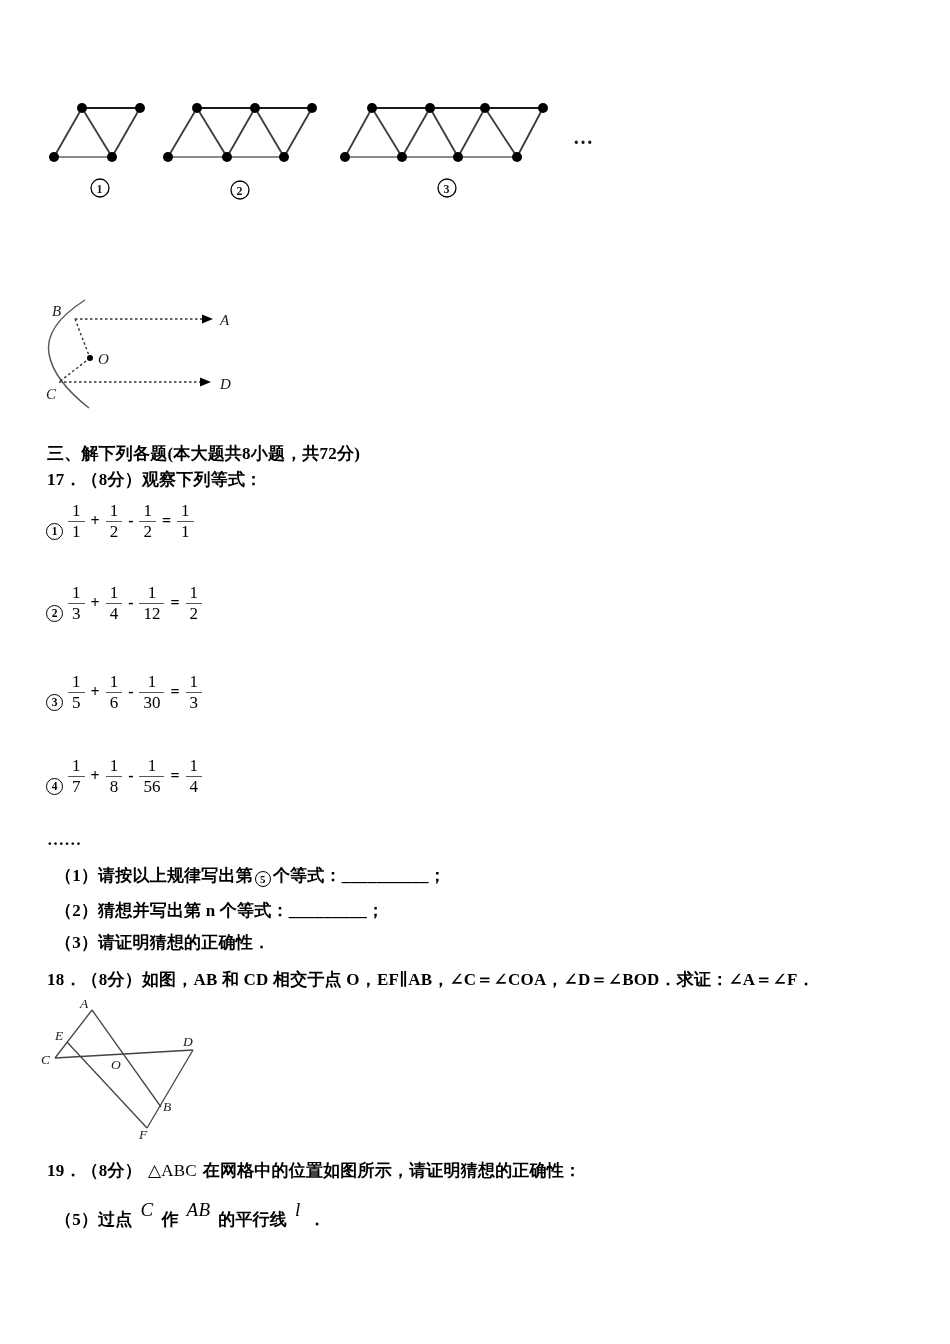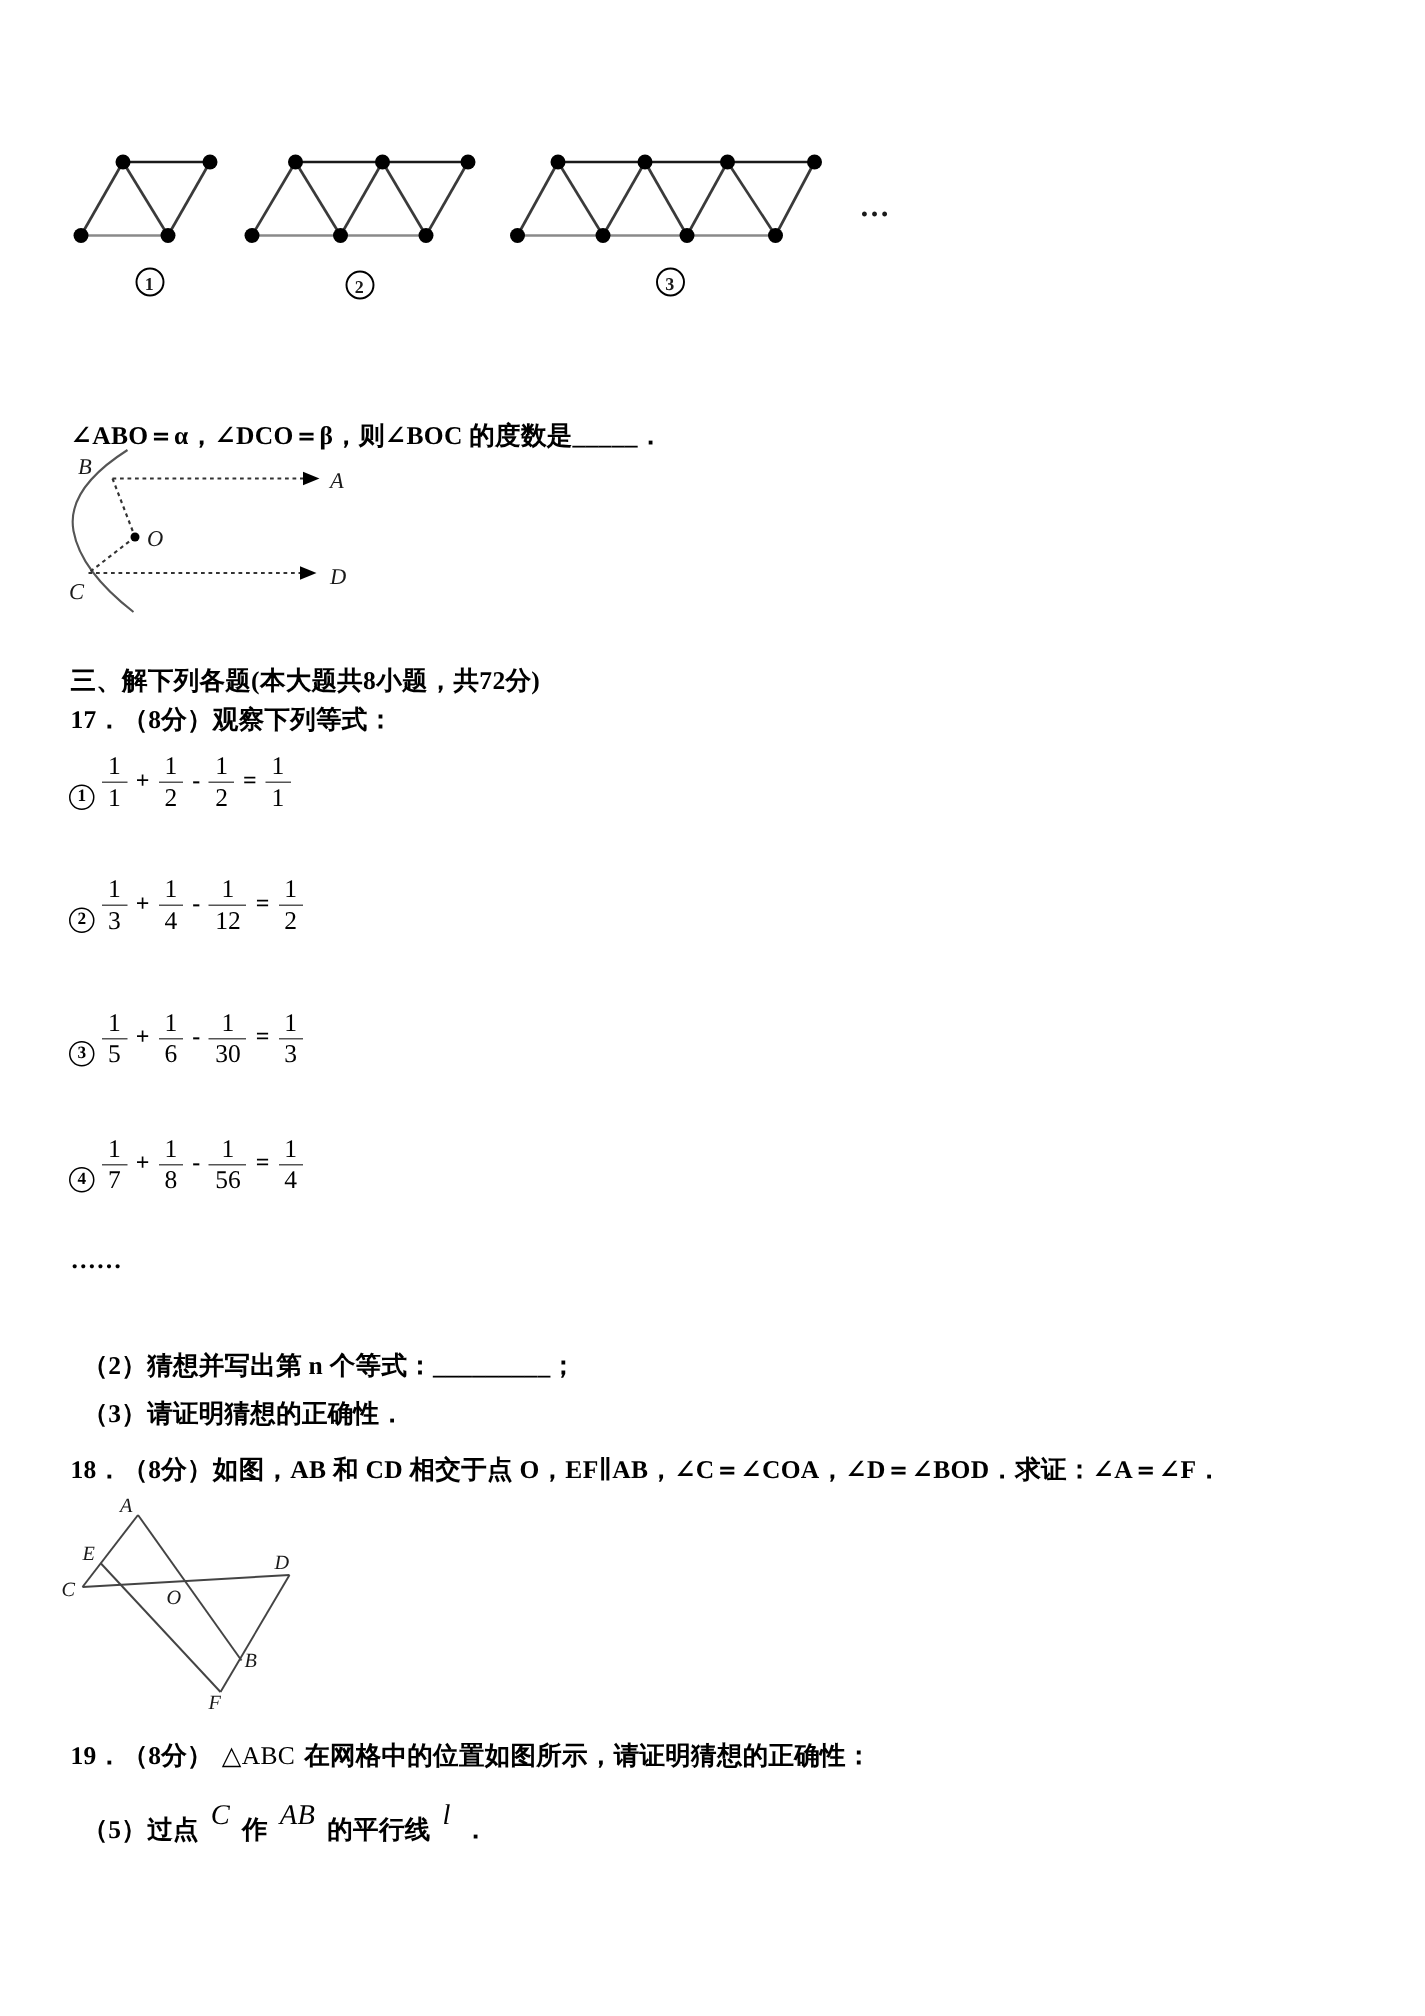--- a/index.html
+++ b/index.html
@@ -101,21 +101,20 @@
     <g>
       <circle cx="210" cy="102" r="9" fill="none" stroke="#000" stroke-width="1.3"></circle>
       <text class="upr" x="206.5" y="107" font-size="12">2</text>
     </g>
     <g>
       <circle cx="417" cy="100" r="9" fill="none" stroke="#000" stroke-width="1.3"></circle>
       <text class="upr" x="413.5" y="105" font-size="12">3</text>
     </g>
   </svg>
 
-  <div class="t" style="left:47px;top:279px;">∠ABO＝α，∠DCO＝β，则∠BOC 的度数是_____．</div>
 
   <svg style="position:absolute;left:35px;top:296px;" width="215" height="120" viewBox="0 0 215 120">
     <path d="M 50,4 C 28,18 10,36 14,58 C 18,80 36,98 54,112" fill="none" stroke="#555" stroke-width="1.4"></path>
     <g stroke="#333" stroke-width="1.4" stroke-dasharray="2.5,2.5">
       <line x1="40" y1="23" x2="167" y2="23"></line>
       <line x1="24" y1="86" x2="165" y2="86"></line>
       <line x1="40" y1="23" x2="55" y2="62"></line>
       <line x1="55" y1="62" x2="24" y2="86"></line>
     </g>
     <polygon points="167,18.5 178,23 167,27.5" fill="#000"></polygon>
@@ -218,20 +217,23 @@
       </span>
     <span class="op">=</span>
     <span class="frac">
         <span class="fn">1</span>
         <span class="fd">4</span>
       </span>
   </div>
 
   <div class="t" style="left:47px;top:830px;">……</div>
 
+  <div class="t" style="left:55px;top:864px;">
+    <span>（1）请按以上规律写出第</span><span class="circ circ-inline">5</span><span>个等式：__________；</span>
+  </div>
   <div class="t" style="left:55px;top:899px;">（2）猜想并写出第 n 个等式：_________；</div>
   <div class="t" style="left:55px;top:931px;">（3）请证明猜想的正确性．</div>
 
   <div class="t" style="left:47px;top:968px;">18．（8分）如图，AB 和 CD 相交于点 O，EF∥AB，∠C＝∠COA，∠D＝∠BOD．求证：∠A＝∠F．</div>
 
   <svg style="position:absolute;left:35px;top:998px;" width="205" height="148" viewBox="0 0 205 148">
     <g stroke="#444" stroke-width="1.3" fill="none">
       <line x1="20" y1="60" x2="158" y2="52"></line>
       <line x1="20" y1="60" x2="57" y2="12"></line>
       <line x1="57" y1="12" x2="126" y2="109"></line>

